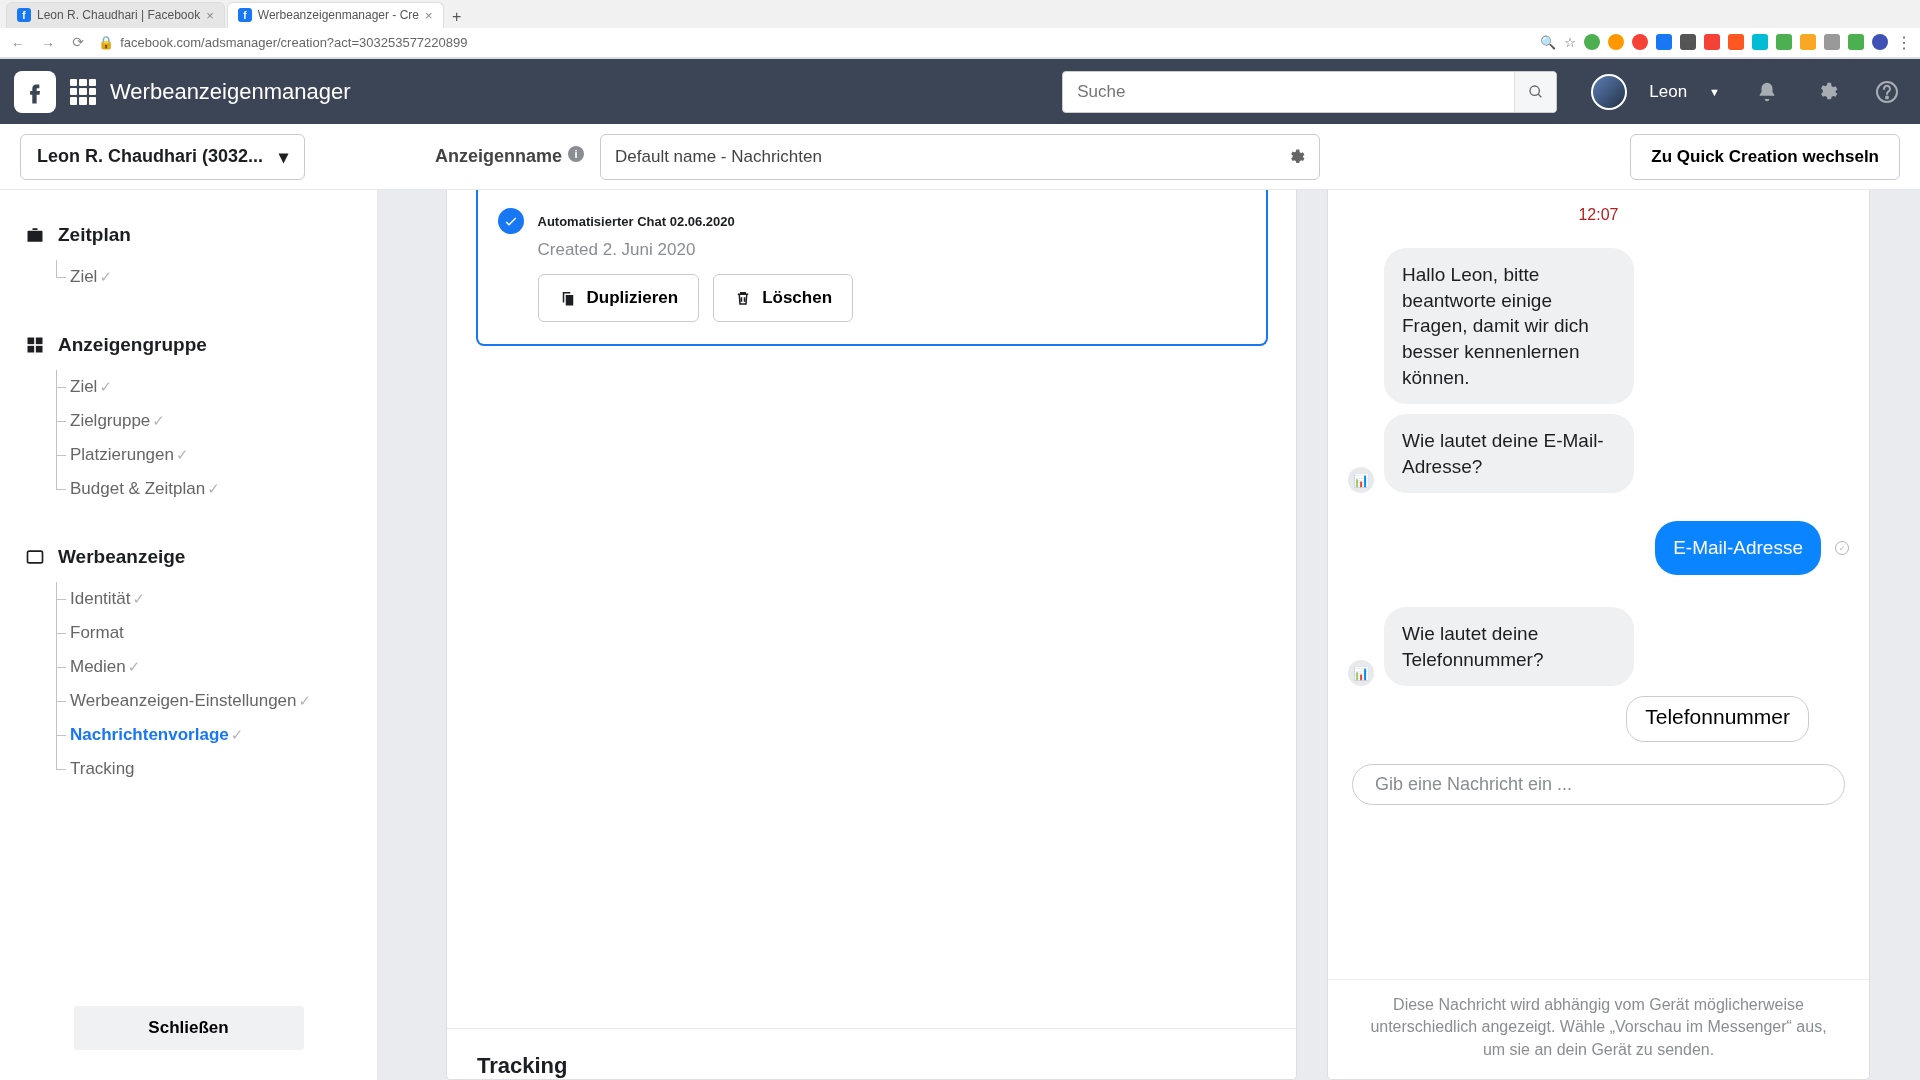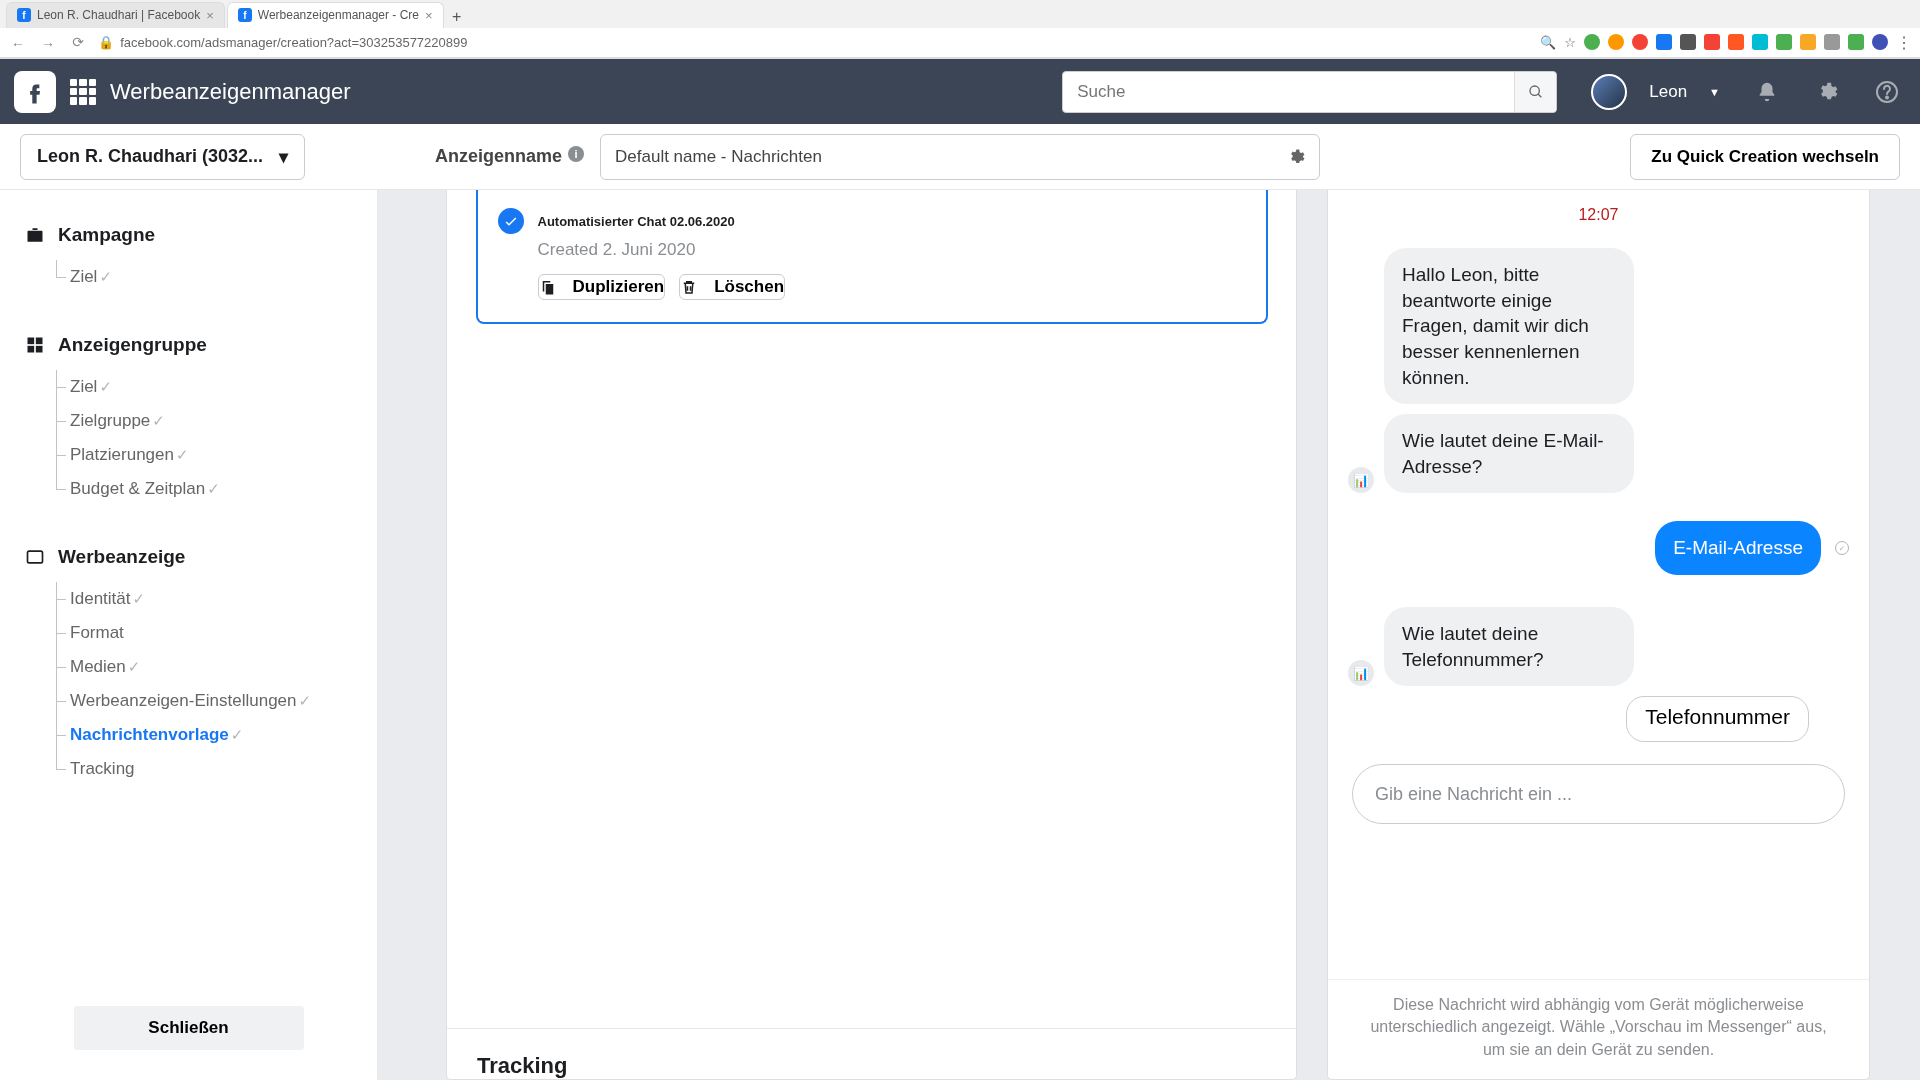--- a/index.html
+++ b/index.html
@@ -68,34 +68,34 @@
 .content { flex: 1; background: #e9ebee; display: flex; gap: 0; padding: 0; overflow: hidden; }
 .panel { background: #fff; border: 1px solid #dcdee3; border-radius: 5px; }
 .left-panel { margin: 0 0 0 68px; width: 851px; padding: 0; display:flex;flex-direction:column; }
 .chat-card { margin: 0 auto; width: 792px; border: 2px solid #1877f2; border-radius: 8px; padding: 18px 20px 22px; background:#fff; }
 .chat-card .row1 { display:flex; align-items:center; gap:14px; }
 .chip { width: 26px; height: 26px; border-radius: 50%; background: #1877f2; display:flex;align-items:center;justify-content:center; }
 .chip svg { width:16px;height:16px;fill:#fff; }
 .ch-title { font-size: 13px; font-weight: 700; color:#1c1e21; }
 .ch-sub { margin-left: 40px; margin-top: 6px; font-size: 17px; color: #8a8d91; }
 .ch-btns { margin-left: 40px; margin-top: 14px; display:flex; gap:14px; }
-.ch-btn { height: 26px; border:1.5px solid #c9cbd0; border-radius:6px; padding:0 0; display:flex;align-items:center; gap:16px; font-size:17px; font-weight:600; }
+.ch-btn { height: 48px; border:1.5px solid #c9cbd0; border-radius:6px; padding:0 20px; display:flex;align-items:center; gap:10px; font-size:17px; font-weight:600; }
 .tracking-h { margin-top: auto; padding: 24px 30px 0; font-size: 22px; font-weight: 800; color:#1c1e21; border-top:1px solid #e6e7e9; }
 
 .right-panel { margin-left: 30px; width: 543px; display:flex;flex-direction:column; padding:0; }
 .preview-body { flex:1; padding: 10px 20px 0; display:flex;flex-direction:column; }
 .time { text-align:center; font-size:16px; color:#b91c1c; margin:6px 0 24px; }
 .msg-row { display:flex; align-items:flex-end; gap:10px; margin-bottom: 10px; }
 .msg-row.right { justify-content:flex-end; }
 .bot-av { width:26px; height:26px; border-radius:50%; background:#e8e9ec; display:flex;align-items:center;justify-content:center; font-size:13px; }
 .bubble { background: #eff0f2; padding: 14px 18px; border-radius: 22px; font-size: 19px; max-width: 250px; color:#1c1e21; line-height:1.35; }
 .bubble.user { background:#0a84ff; color:#fff; }
 .option-pill { display:inline-block; border:1.5px solid #c9cbd0; border-radius:18px; padding:8px 18px 12px; font-size:21px; margin-left:auto; margin-right:40px; margin-bottom:12px; }
 .sent-ico { width:14px;height:14px;border:1.5px solid #b0b3b8;border-radius:50%;align-self:center; margin-left:4px; display:flex;align-items:center;justify-content:center;font-size:8px;color:#b0b3b8;}
-.input-pill { margin: 10px 4px 20px; height:60px; border:1.5px solid #c9cbd0; border-radius:30px; display:flex;align-items:center; padding:0 22px; font-size:18px; color:#8a8d91; }
+.input-pill { margin: 10px 4px 20px; height:41px; border:1.5px solid #c9cbd0; border-radius:30px; display:flex;align-items:center; padding:0 22px; font-size:18px; color:#8a8d91; }
 .disclaimer { padding: 14px 30px 18px; text-align:center; font-size:16px; color:#8a8d91; line-height:1.4; border-top:1px solid #eee; }
 
 
 svg { display:block; }
 </style>
 </head>
 <body>
 
 <div class="browser-chrome">
   <div class="tab-bar">
@@ -216,21 +216,21 @@
 <div class="main">
   <div class="sidebar">
 
     <div class="side-sec">
       <div class="side-h">
         <span class="sec-ico">
             <svg width="20" height="20" viewBox="0 0 24 24" fill="#1c1e21">
               <path d="M9 4h6v2H9V4zM4 8h16v11H4V8zm-1 0a1 1 0 011-1h16a1 1 0 011 1v12H3V8z"></path>
             </svg>
           </span>
-        <span>Kampagne</span>
+        <span>Zeitplan</span>
       </div>
       <div class="side-items">
         <div class="side-item">
             <span class="tree-l"></span>
             <span class="lbl">Ziel</span>
             <span class="chk">✓</span>
           </div>
       </div>
     </div>
 

